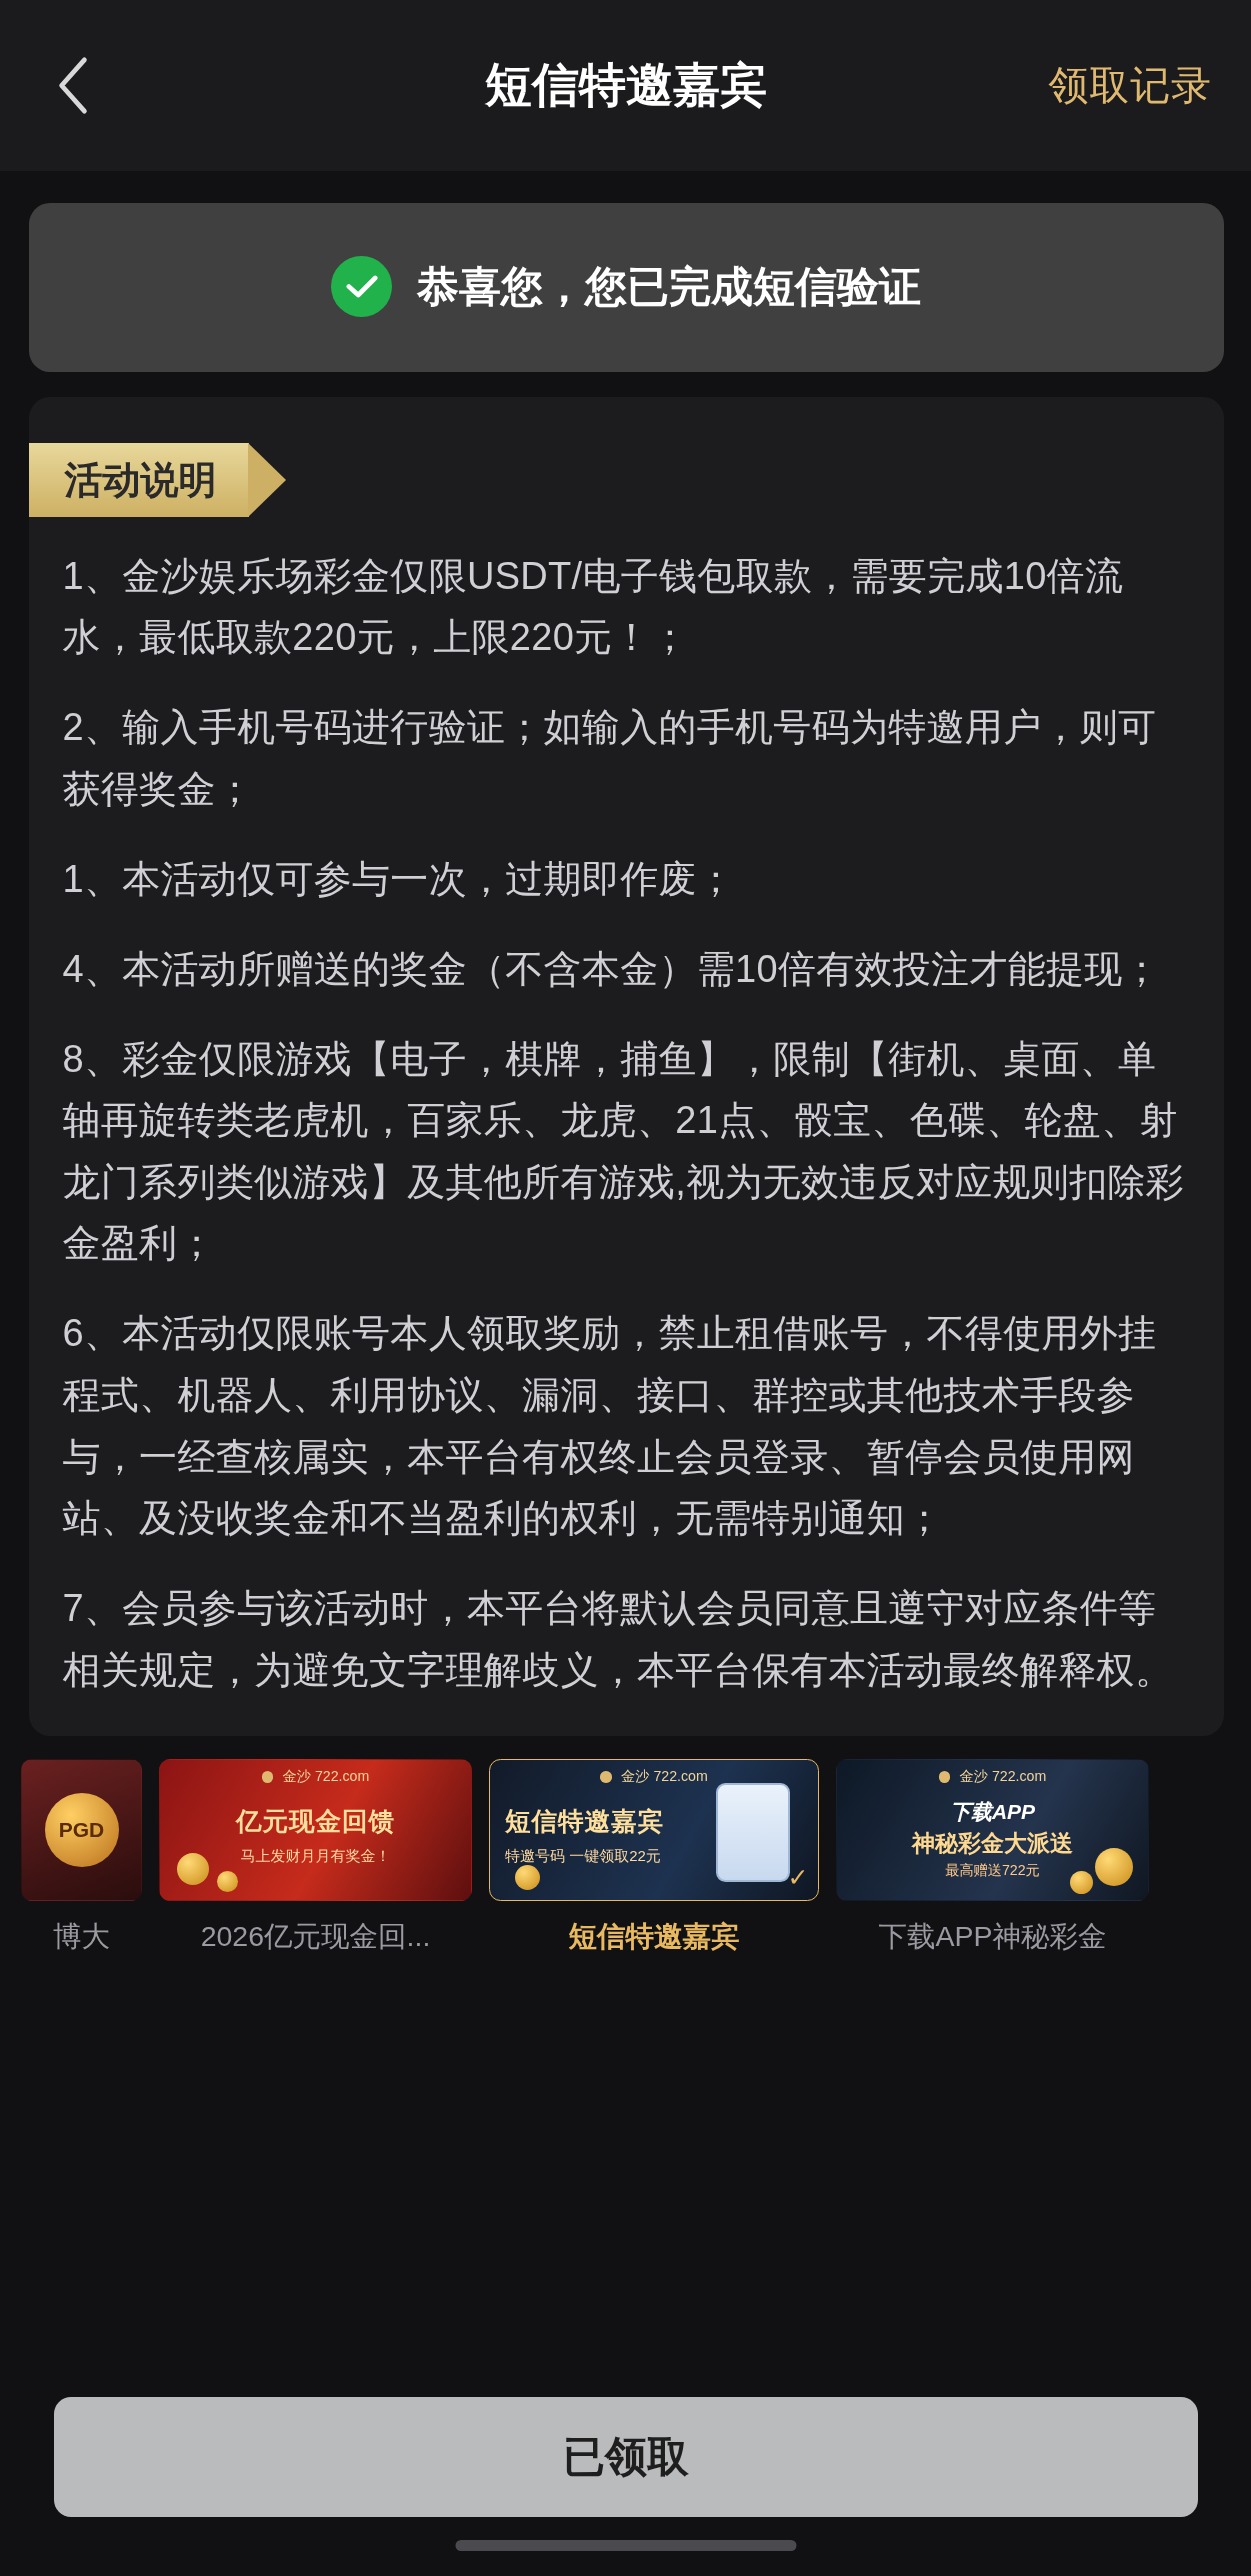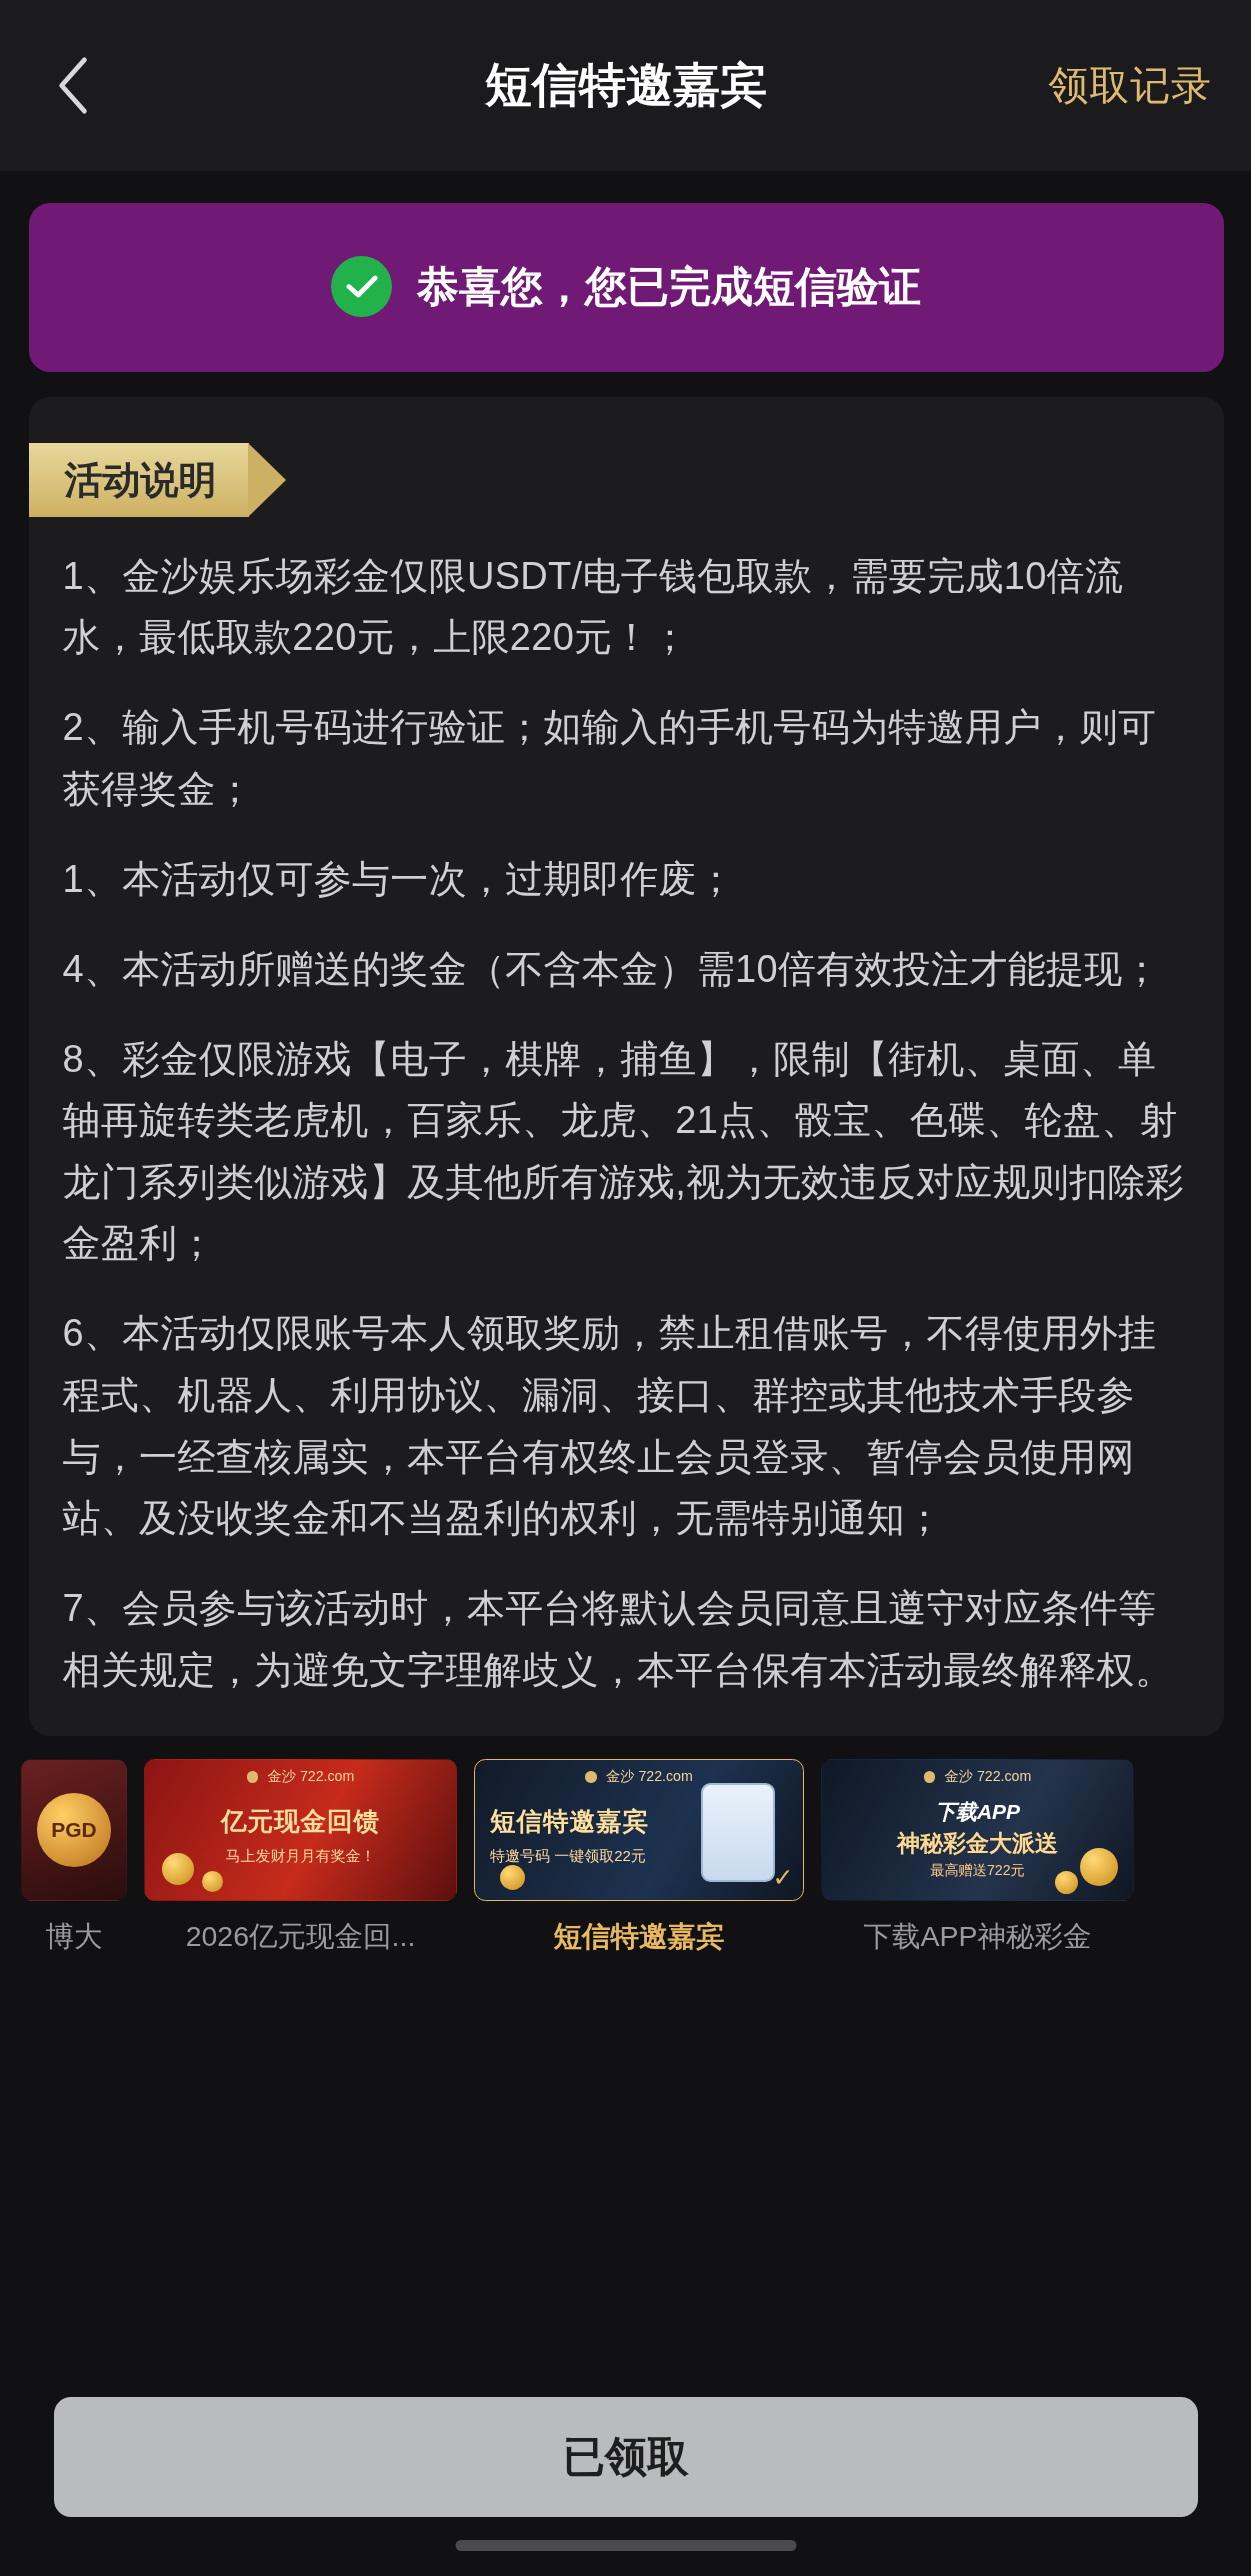--- a/index.html
+++ b/index.html
@@ -32,21 +32,21 @@
     pointer-events:none;
   }
   .header-action {
     margin-left:auto; position:relative; z-index:2;
     font-size:40px; color:#e0b970; letter-spacing:0.9px;
   }
 
   
   .success-card {
     margin:32px 28.5px 0 28.5px;
-    background:#701a75;
+    background:#404040;
     border-radius:21px;
     padding:53px 46px 55px 46px;
   }
   .success-row {
     display:flex; align-items:center; justify-content:center;
     gap:25px;
   }
   .check-circle {
     width:61px; height:61px; border-radius:50%;
     background:#21b24b;
@@ -116,21 +116,21 @@
   .promo.selected .promo-thumb { border-color:#e8b961; }
   .promo-label {
     margin-top:17px;
     font-size:28.5px; color:#9a9aa0;
     max-width:304px; white-space:nowrap;
     overflow:hidden; text-overflow:ellipsis;
     text-align:center;
   }
   .promo.selected .promo-label { color:#e8b961; font-weight:bold; }
 
-  .thumb-a { width:106px; background:linear-gradient(160deg,#6b2020,#2a0d0d); }
+  .thumb-a { width:121px; background:linear-gradient(160deg,#6b2020,#2a0d0d); }
   .thumb-b { width:313px; background:linear-gradient(120deg,#8c1414,#c62b1b 55%,#5d0f0f); }
   .thumb-c { width:330px; background:linear-gradient(120deg,#121a28,#1d3250 60%,#0f1622); }
   .thumb-d { width:313px; background:linear-gradient(120deg,#0e1826,#24344d 60%,#101722); }
 
   .tt { position:absolute; left:0; right:0; text-align:center; color:#fff; }
   .brandbar {
     position:absolute; top:7.6px; left:0; right:0;
     display:flex; align-items:center; justify-content:center; gap:9.5px;
     font-size:14.2px; color:#f2d49a;
   }

